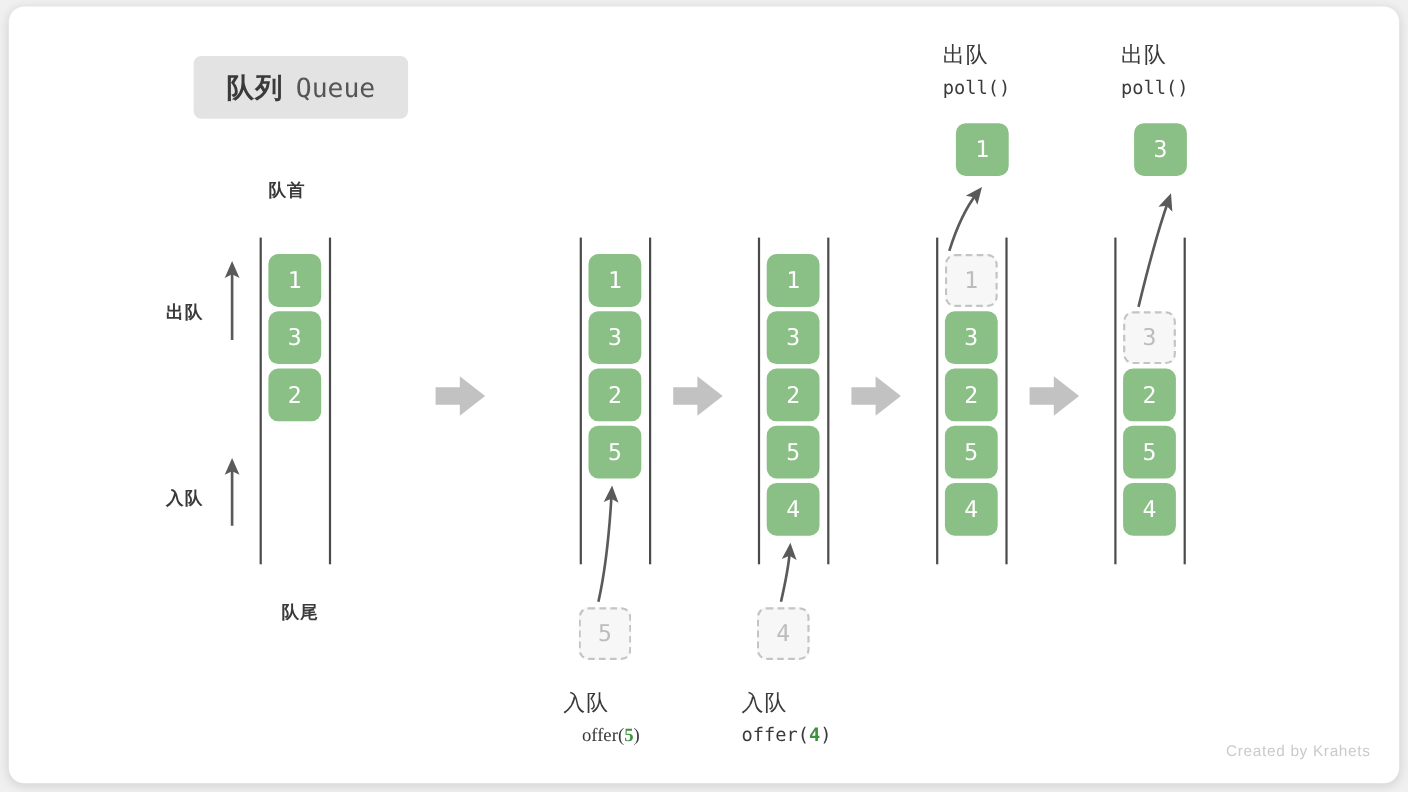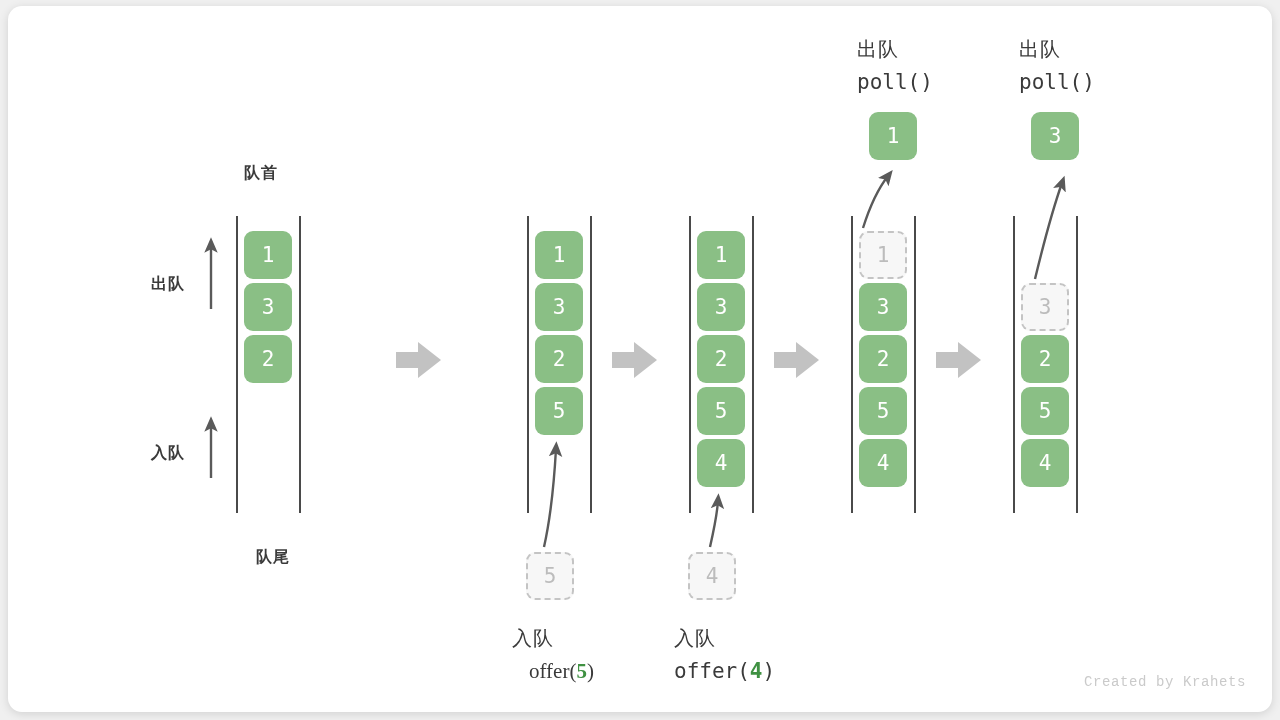--- a/index.html
+++ b/index.html
@@ -61,21 +61,21 @@
   .abs { position: absolute; white-space: pre; }
 
   .cn-bold {
     font-size: 16px;
     font-weight: bold;
     color: #3a3a3a;
     letter-spacing: 1px;
   }
   .mono {
     font-family: "DejaVu Sans Mono", "Liberation Mono", monospace;
-    font-size: 21px;
+    font-size: 17px;
     color: #3a3a3a;
   }
   .cn-op {
     font-size: 20px;
     font-weight: normal;
     color: #3a3a3a;
     letter-spacing: 1px;
   }
   .green-arg { color: #3f9142; font-weight: bold; }
 
@@ -105,39 +105,43 @@
     background: #f7f7f7;
     border: 2px dashed #c4c4c4;
     color: #bcbcbc;
   }
 
   
   #footer {
     position: absolute;
     right: 26px;
     bottom: 22px;
-    font-family: Liberation Mono, monospace;
+    font-family: Liberation Sans, sans-serif;
     font-size: 14px;
     color: #cacaca;
     letter-spacing: 0.6px;
   }
 
   svg.overlay {
     position: absolute;
     left: 0; top: 0;
     width: 1264px; height: 706px;
     pointer-events: none;
   }
 </style>
 </head>
 <body>
 
 <div id="stage">
   <div id="card">
 
+    <div id="title-badge">
+      <span class="cn">队列</span>
+      <span class="en">Queue</span>
+    </div>
 
     <div class="abs cn-bold" style="left:236px; top:157px;">队首</div>
     <div class="abs cn-bold" style="left:248px; top:541px;">队尾</div>
 
     <div class="abs cn-bold" style="left:143px; top:268px;">出队</div>
     <div class="abs cn-bold" style="left:143px; top:437px;">入队</div>
 
     <div class="rail" style="left:228px; top:210px; height:297px;"></div>
     <div class="rail" style="left:291px; top:210px; height:297px;"></div>
 

